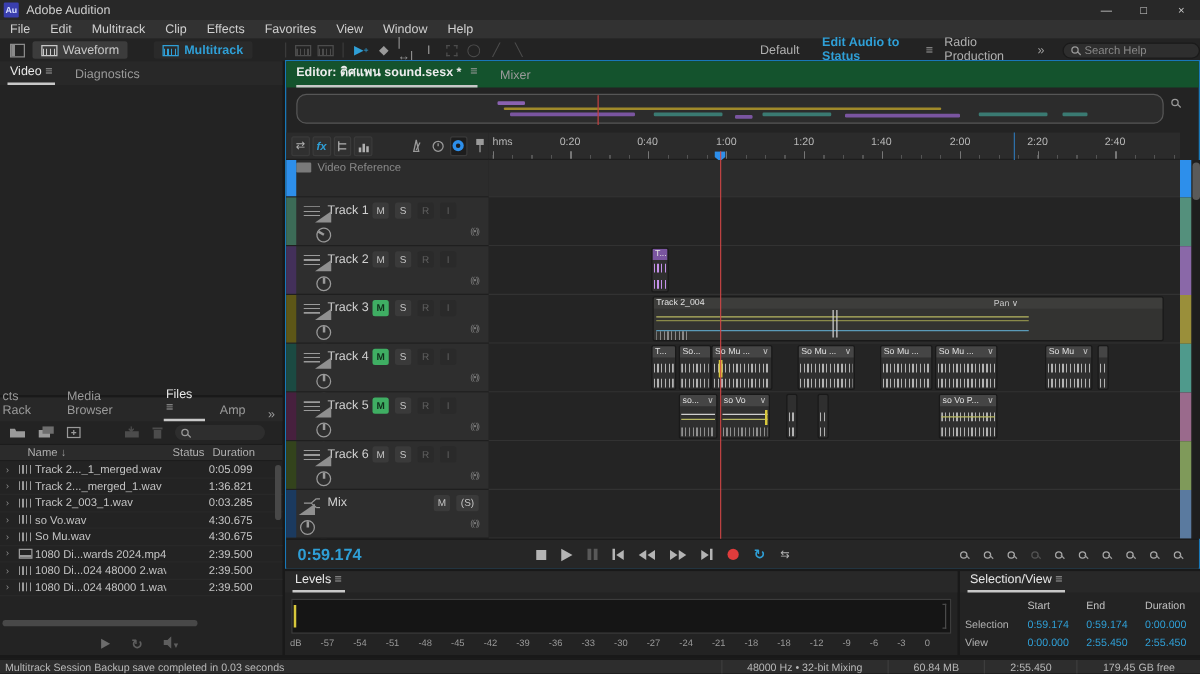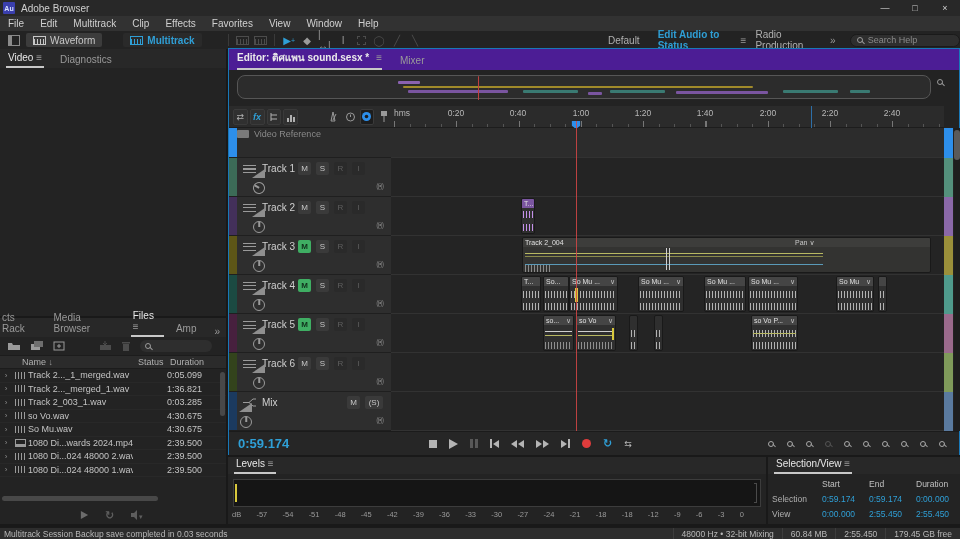--- a/index.html
+++ b/index.html
@@ -48,21 +48,21 @@
   .frow .fic{width:16px;display:flex;justify-content:center;}
   .frow .fn{width:105px;overflow:hidden;white-space:nowrap;}
   .frow .fd{position:absolute;left:150px;width:52px;text-align:right;}
   .wavico{width:11px;height:7px;background:repeating-linear-gradient(90deg,#9a9a9a 0 1px,transparent 1px 3px);}
   .vidico{width:11px;height:8px;border:1px solid #9a9a9a;background:linear-gradient(0deg,#9a9a9a 2px,transparent 2px,transparent 6px,#9a9a9a 6px);}
   .hscroll{position:absolute;left:2px;width:156px;height:5px;background:#484848;border-radius:3px;}
   .vscroll{position:absolute;right:1px;width:5px;background:#484848;border-radius:3px;}
   .fbottom{position:absolute;left:80px;display:flex;gap:16px;opacity:.5;align-items:center;}
   
   .editor{border:1px solid #1878b8;}
-  .etabs{height:21px;display:flex;align-items:flex-end;background:#4c1d95;font-size:10px;padding-left:8px;gap:8px;}
+  .etabs{height:21px;display:flex;align-items:flex-end;background:#14532d;font-size:10px;padding-left:8px;gap:8px;}
   .etab-on{color:#ececec;font-weight:bold;border-bottom:2px solid #c8c8c8;padding-bottom:3px;display:flex;gap:7px;align-items:center;}
   .etab-off{color:#9a9a9a;padding:0 10px 4px;}
   .overview{position:absolute;left:8px;top:26px;width:694px;height:24px;background:#2c2c2c;border:1px solid #565656;border-radius:8px;}
   .ovbar{position:absolute;height:3px;border-radius:1px;}
   .ovnav{position:absolute;left:708px;top:30px;}
   .etoolrow{position:absolute;left:0;top:57px;width:162px;height:22px;background:#2b2b2b;display:flex;align-items:center;padding-left:4px;gap:2px;border-bottom:1px solid #1d1d1d;}
   .ebtn{width:17px;height:16px;border:1px solid #3a3a3a;border-radius:2px;background:#303030;display:flex;align-items:center;justify-content:center;font-size:9px;color:#b0b0b0;}
   .ebtn.noborder{border-color:transparent;background:transparent;}
   .ebtn.pressed{background:#1d1d1d;}
   .fxtxt{font-style:italic;color:#2f9fd6;font-weight:bold;}
@@ -133,32 +133,32 @@
   .ytick{position:absolute;left:1px;top:4px;width:2px;height:18px;background:#d8c83c;}
   .mend{position:absolute;right:3px;top:3px;bottom:3px;width:3px;border:1px solid #4a4a4a;border-left:none;}
   .scale{position:absolute;left:4px;top:53px;width:512px;display:flex;justify-content:space-between;font-size:7.5px;color:#9a9a9a;align-items:center;}
   
   .svgrid{position:absolute;left:4px;top:22px;font-size:8.5px;color:#b0b0b0;display:grid;grid-template-columns:50px 47px 47px 48px;row-gap:5px;}
   .svgrid .v{color:#2f9fd6;text-align:left;}
   .svgrid .h{color:#c0c0c0;}
   
   .statusbar{position:absolute;left:0;top:527px;width:960px;height:12px;background:#2d2d2d;display:flex;align-items:center;font-size:8.5px;color:#b8b8b8;border-top:1px solid #1a1a1a;}
   .sbright{margin-left:auto;display:flex;align-items:center;height:100%;}
-  .sbitem{padding:0 8px;border-left:1px solid #3d3d3d;height:100%;display:flex;align-items:center;}
+  .sbitem{padding:0 20px;border-left:1px solid #3d3d3d;height:100%;display:flex;align-items:center;}
   .vref{font-size:9px;color:#8a8a8a;display:flex;gap:5px;align-items:center;padding:1px 0 0 8px;}
   .vrbox{width:12px;height:8px;background:#7a7a7a;border-radius:1px;}
 </style>
 </head>
 <body>
 
 <div class="app">
 
   <div class="titlebar">
     <span class="aulogo">Au</span>
-    <span>Adobe Browser</span>
+    <span>Adobe Audition</span>
     <span class="winbtns">
       <span class="winbtn">—</span>
       <span class="winbtn">□</span>
       <span class="winbtn">×</span>
     </span>
   </div>
 
   <div class="menubar">
     <span>File</span>
     <span>Edit</span>

